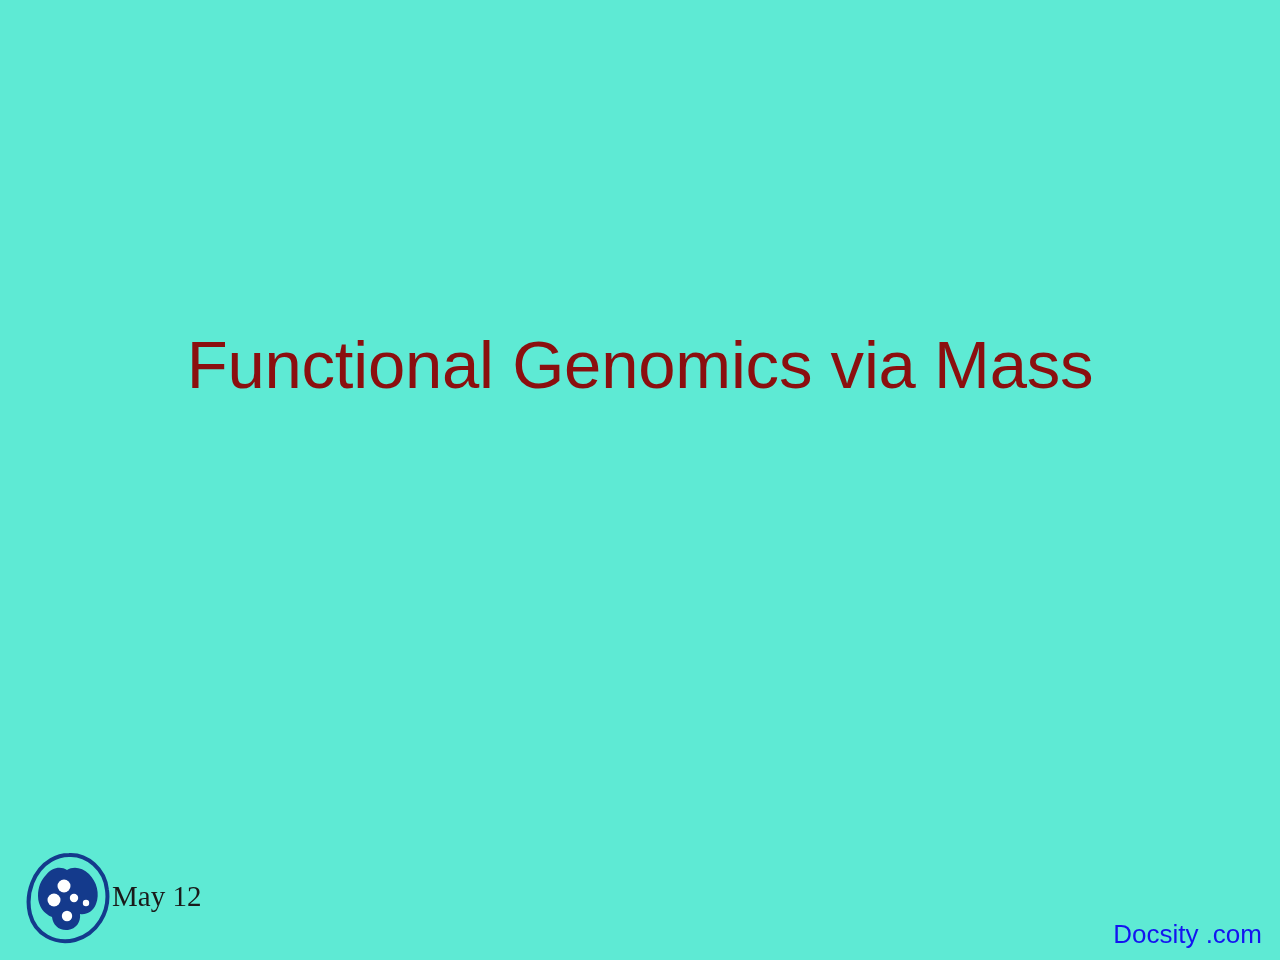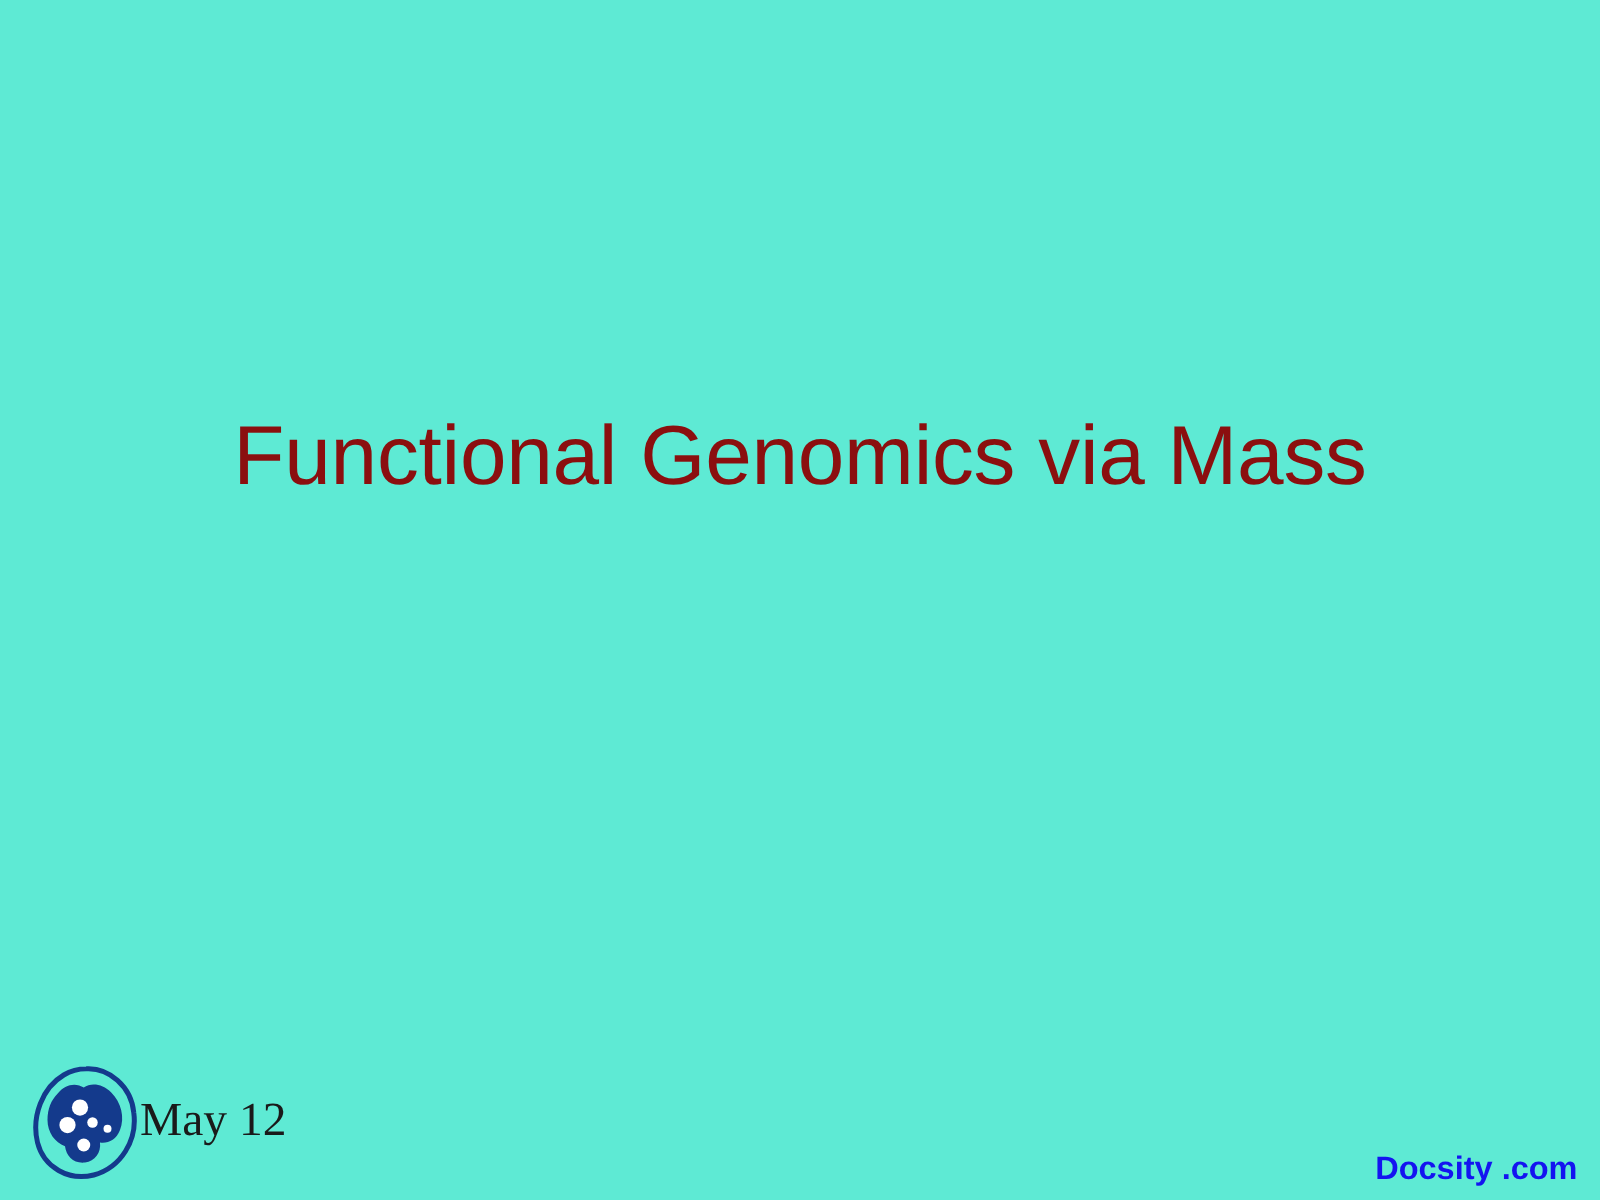--- a/index.html
+++ b/index.html
@@ -54,35 +54,35 @@
   .logo-mark svg {
     display: block;
     width: 86px;
     height: 92px;
   }
   .date-text {
     position: absolute;
     left: 92px;
     top: 33px;
     font-family: "Liberation Serif", "DejaVu Serif", serif;
-    font-size: 38px;
+    font-size: 29px;
     line-height: 30px;
     color: #1a1a1a;
     white-space: nowrap;
   }
 
   
   .watermark {
     position: absolute;
     right: 18px;
     top: 919px;
     font-family: "Liberation Sans", sans-serif;
     font-size: 26px;
     line-height: 30px;
-    font-weight: 700;
+    font-weight: 400;
     color: #1414f0;
     white-space: nowrap;
     text-align: right;
   }
 </style>
 </head>
 <body>
 
 <div id="slide">
 

